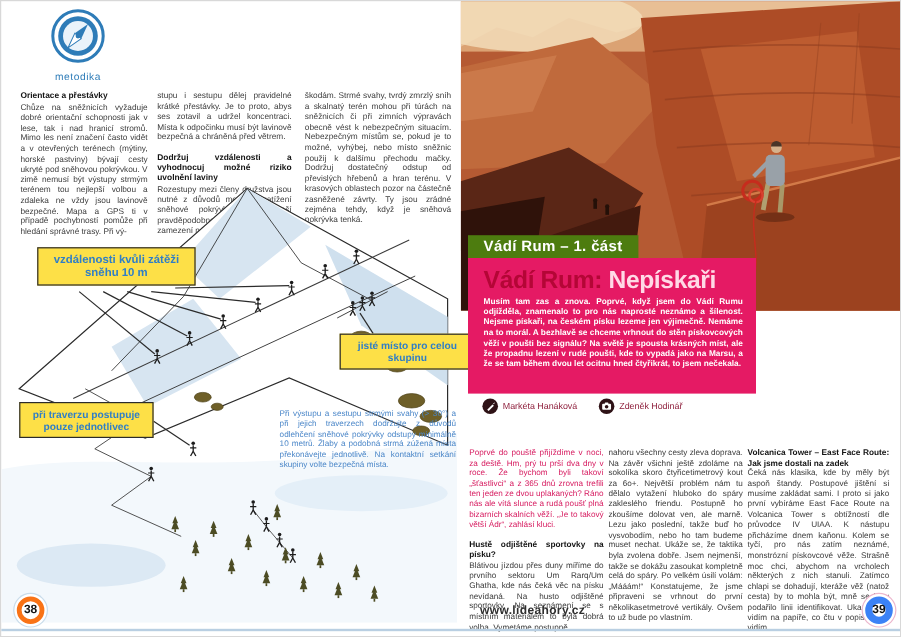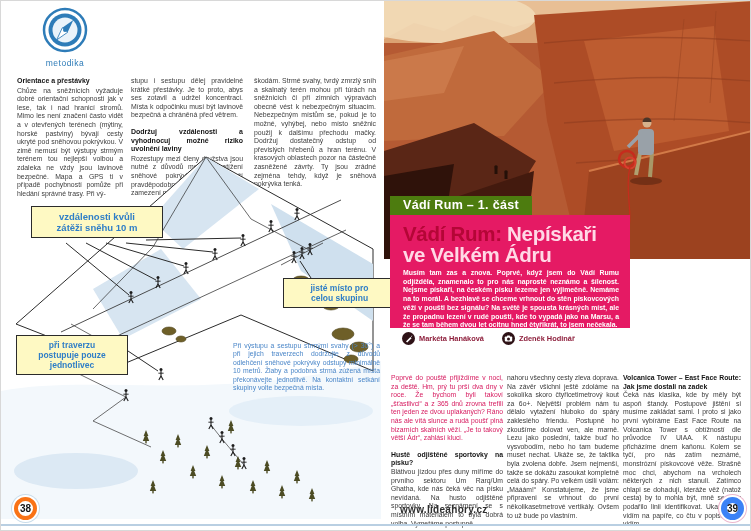--- a/index.html
+++ b/index.html
@@ -14,22 +14,22 @@
   .logo-label { color:#2e7cb8; font-size:8.5px; letter-spacing:.5px; margin-top:1px; }
   .lcol { position:absolute; top:76px; font-size:6.9px; line-height:8.6px; color:#3c3c3c; text-align:justify; }
   .lcol h3 { font-size:7px; line-height:8.6px; color:#141414; margin-bottom:1px; }
   .lcol p { margin-bottom:0; }
   .lcol .gap { height:8px; }
   .c1 { left:16px; width:106px; }
   .c2 { left:130px; width:112px; }
   .c3 { left:253px; width:122px; }
   .illu { position:absolute; left:0; top:128px; width:380px; height:390px; }
   .callout {
-    position:absolute; background:#fef9c3; border:1.5px solid #2b2b2b;
-    color:#2f7ec7; font-weight:bold; text-align:center; padding:4px 17px;
+    position:absolute; background:#fde047; border:1.5px solid #2b2b2b;
+    color:#2f7ec7; font-weight:bold; text-align:center; padding:4px 5px;
     line-height:11px; z-index:3;
   }
   .co1 { left:30px; top:205px; width:132px; font-size:9.5px; }
   .co2 { left:282px; top:277px; width:113px; font-size:8.5px; line-height:10px; }
   .co3 { left:15px; top:334px; width:112px; font-size:8.5px; line-height:10px; }
   .caption { position:absolute; left:232px; top:341px; width:147px; color:#4a86c8;
     font-size:6.8px; line-height:8.4px; text-align:justify; z-index:3; }
   
   .photo { position:absolute; left:383px; top:0; width:368px; height:258px; }
   .kicker { position:absolute; left:389px; top:195px; background:#4d7c0f; color:#fff;
@@ -39,21 +39,21 @@
   .feature-title { font-size:20.5px; line-height:21px; font-weight:bold; letter-spacing:-.3px; }
   .t-accent { color:#b40636; }
   .t-rest, .t-line2 { color:#ffd9e6; }
   .t-line2 { display:block; }
   .perex { margin-top:4px; color:#ffffff; font-weight:bold; font-size:6.9px;
     line-height:8.7px; text-align:justify; }
   .authors { position:absolute; left:401px; top:331px; display:flex; gap:18px; z-index:3; }
   .author { display:flex; align-items:center; gap:4px; }
   .author-ic { width:13px; height:13px; border-radius:50%; background:#2e1216;
     display:flex; align-items:center; justify-content:center; flex:none; }
-  .author-name { color:#8e1f3c; font-weight:bold; font-size:7.4px; }
+  .author-name { color:#8e1f3c; font-weight:normal; font-size:7.4px; }
   .acol { position:absolute; top:373px; font-size:6.8px; line-height:8.6px;
     color:#3a3a3a; text-align:justify; }
   .acol h4 { font-size:6.9px; line-height:8.6px; color:#141414; }
   .acol .gap { height:8px; }
   .a1 { left:390px; width:112px; }
   .a2 { left:506px; width:112px; }
   .a3 { left:622px; width:118px; }
   .lead-magenta { color:#d6195e; }
   .h-magenta { color:#c2154f; }
   
@@ -245,21 +245,21 @@
       <path d="M258.5,121 A4.5,4.5 0 0 1 267.5,121 Z" fill="#4a3528"></path>
       <circle cx="243" cy="158" r="8" stroke="#c62c1d" stroke-width="2.5" fill="none"></circle>
       <circle cx="246" cy="162" r="5.5" stroke="#d8402e" stroke-width="2" fill="none"></circle>
       <path d="M246,166 C 240,190 250,212 244,232" stroke="#c62c1d" stroke-width="1.2" fill="none"></path>
     </g>
   </svg>
 
   <div class="kicker">Vádí Rum – 1. část</div>
 
   <div class="feature">
-    <h1 class="feature-title"><span class="t-accent">Vádí Rum:</span><span class="t-rest"> Nepískaři</span><span class="t-line2">ve Velkém Ádru</span></h1>
+    <h1 class="feature-title"><span class="t-accent">Vádí Rum:</span><span class="t-rest"> Nepískaři</span></h1>
     <p class="perex">Musím tam zas a znova. Poprvé, když jsem do Vádí Rumu odjížděla, znamenalo to pro nás naprosté neznámo a šílenost. Nejsme pískaři, na českém písku lezeme jen výjimečně. Nemáme na to morál. A bezhlavě se chceme vrhnout do stěn pískovcových věží v poušti bez signálu? Na světě je spousta krásných míst, ale že propadnu lezení v rudé poušti, kde to vypadá jako na Marsu, a že se tam během dvou let ocitnu hned čtyřikrát, to jsem nečekala.</p>
   </div>
 
   <div class="authors">
     <span class="author">
       <span class="author-ic">
         <svg width="8" height="8" viewBox="0 0 8 8">
             <path d="M1,7 L5.4,2.6 L6.6,3.8 L2.2,8 Z M5.9,2.1 L7,1 L7.4,1.4 L6.3,2.5 Z" fill="#ffffff" transform="translate(0,-0.6)"></path>
           </svg>
       </span>

